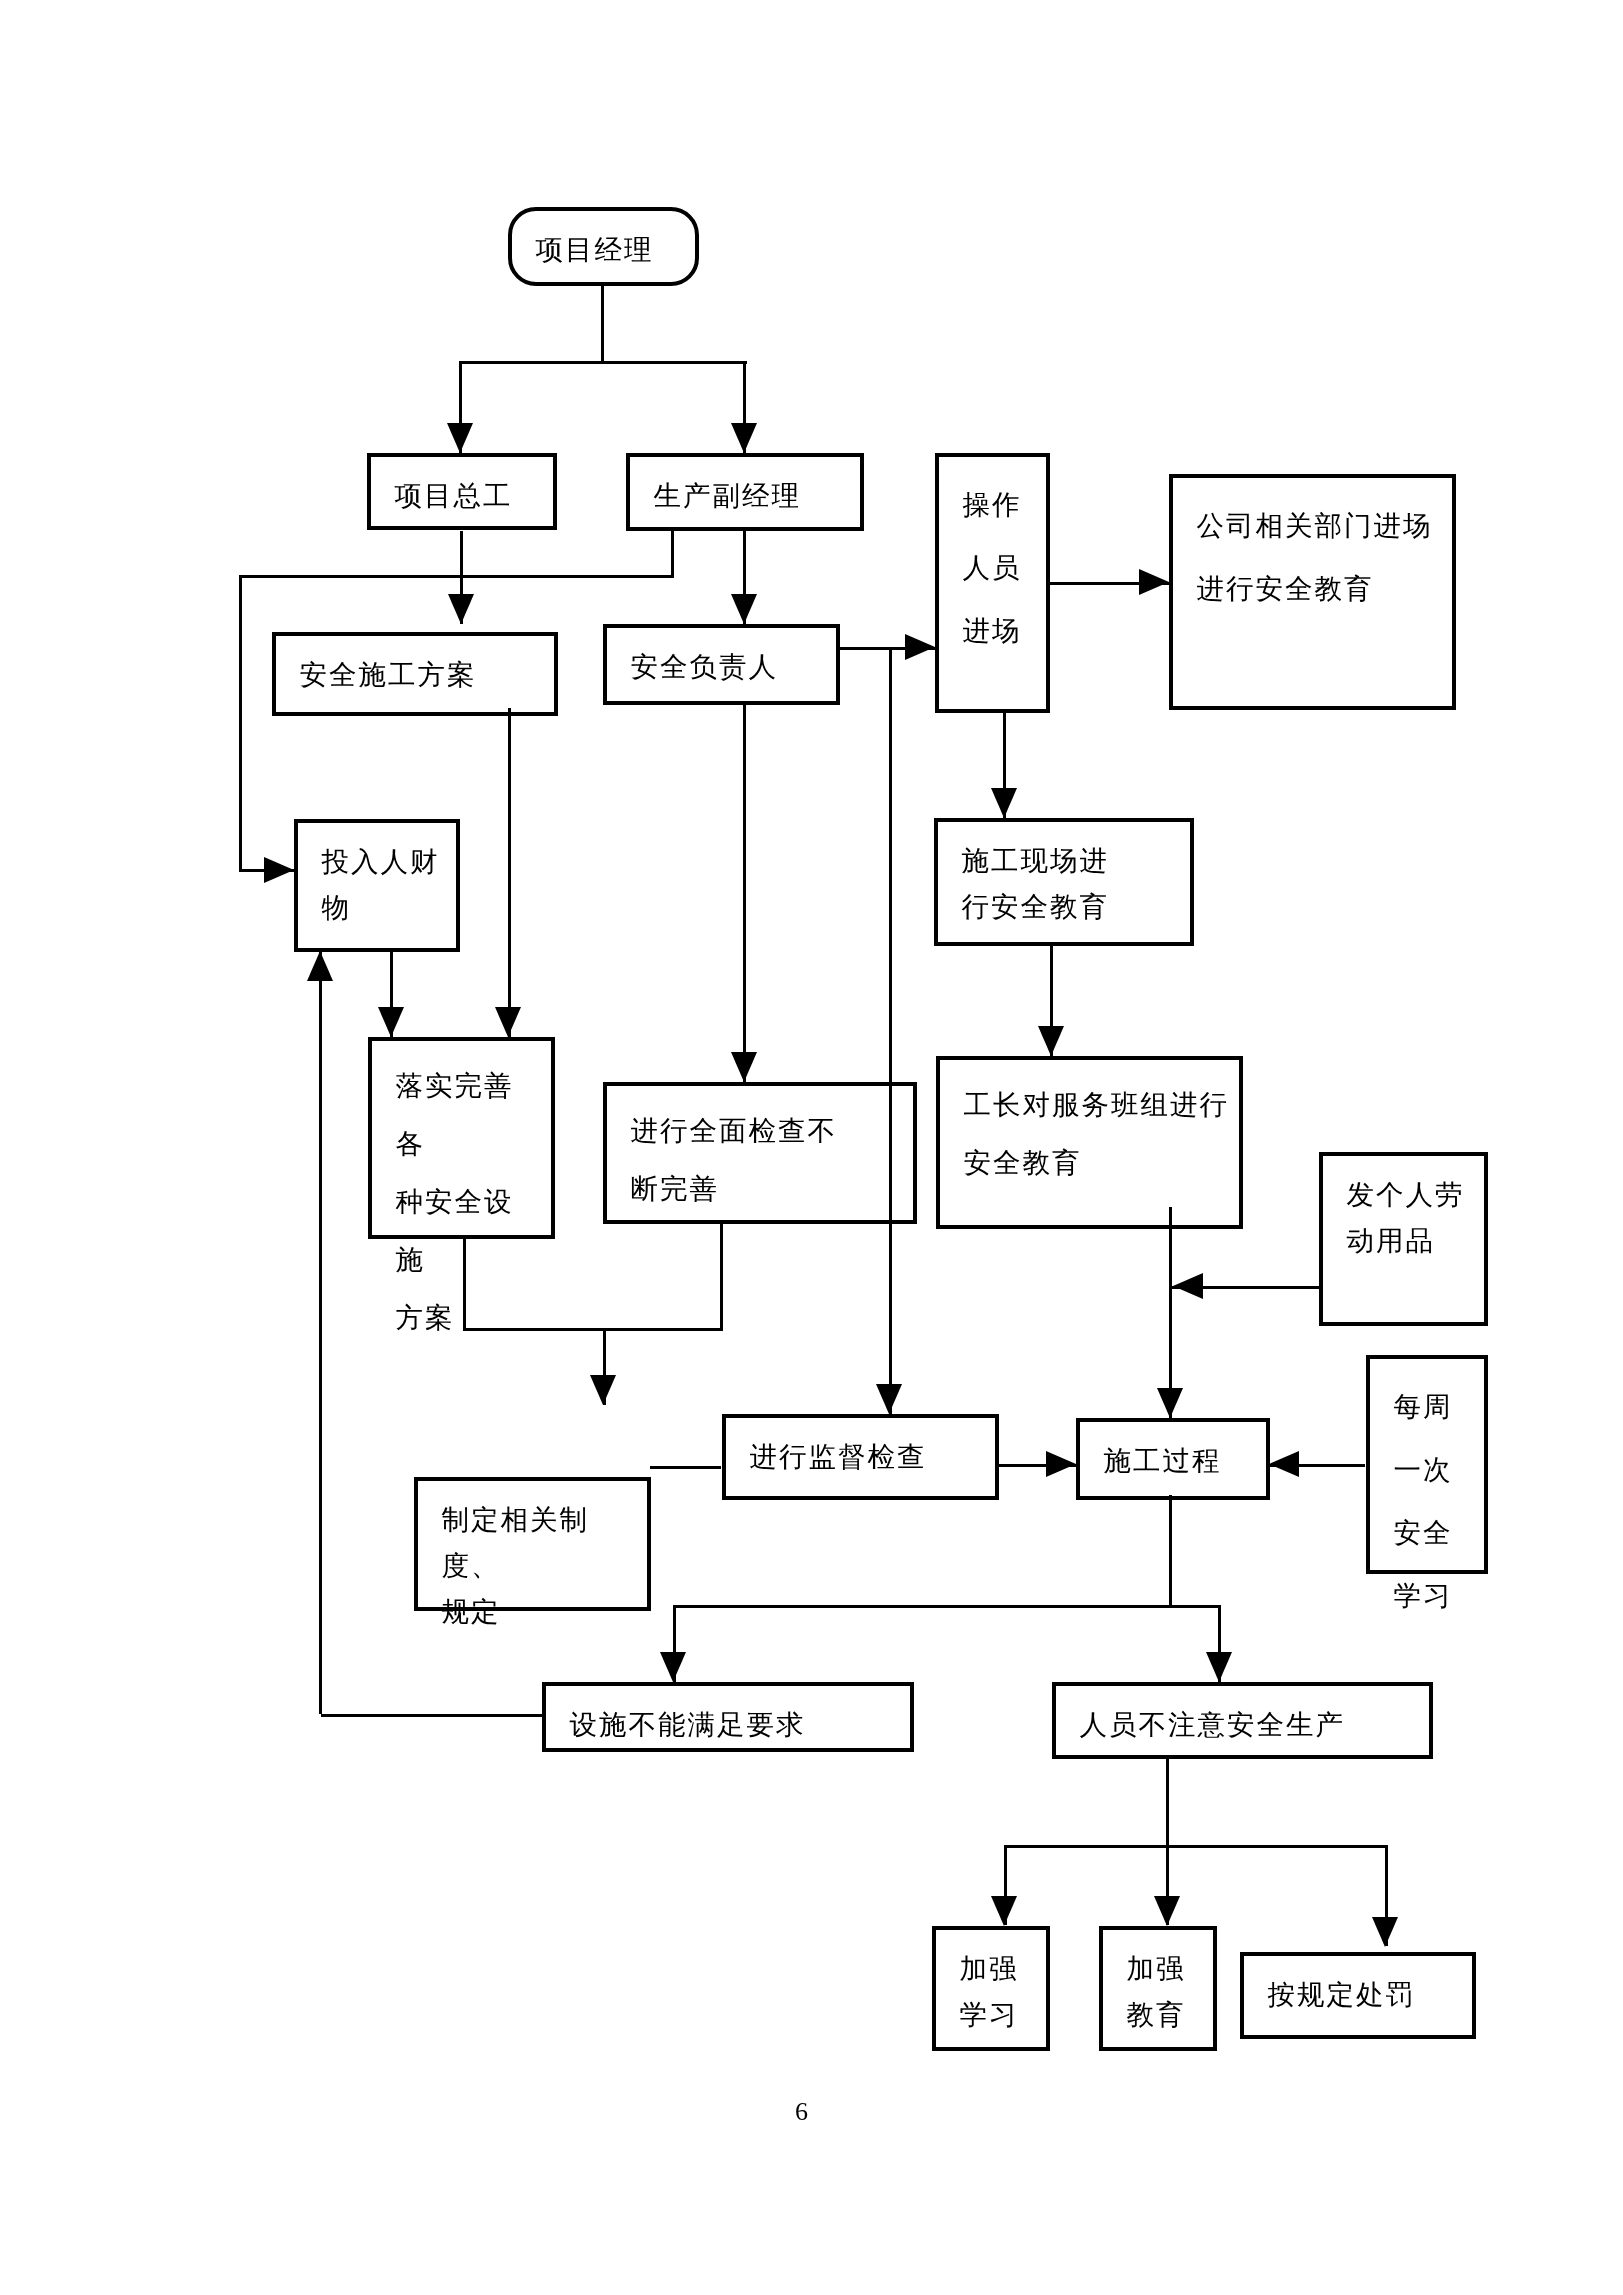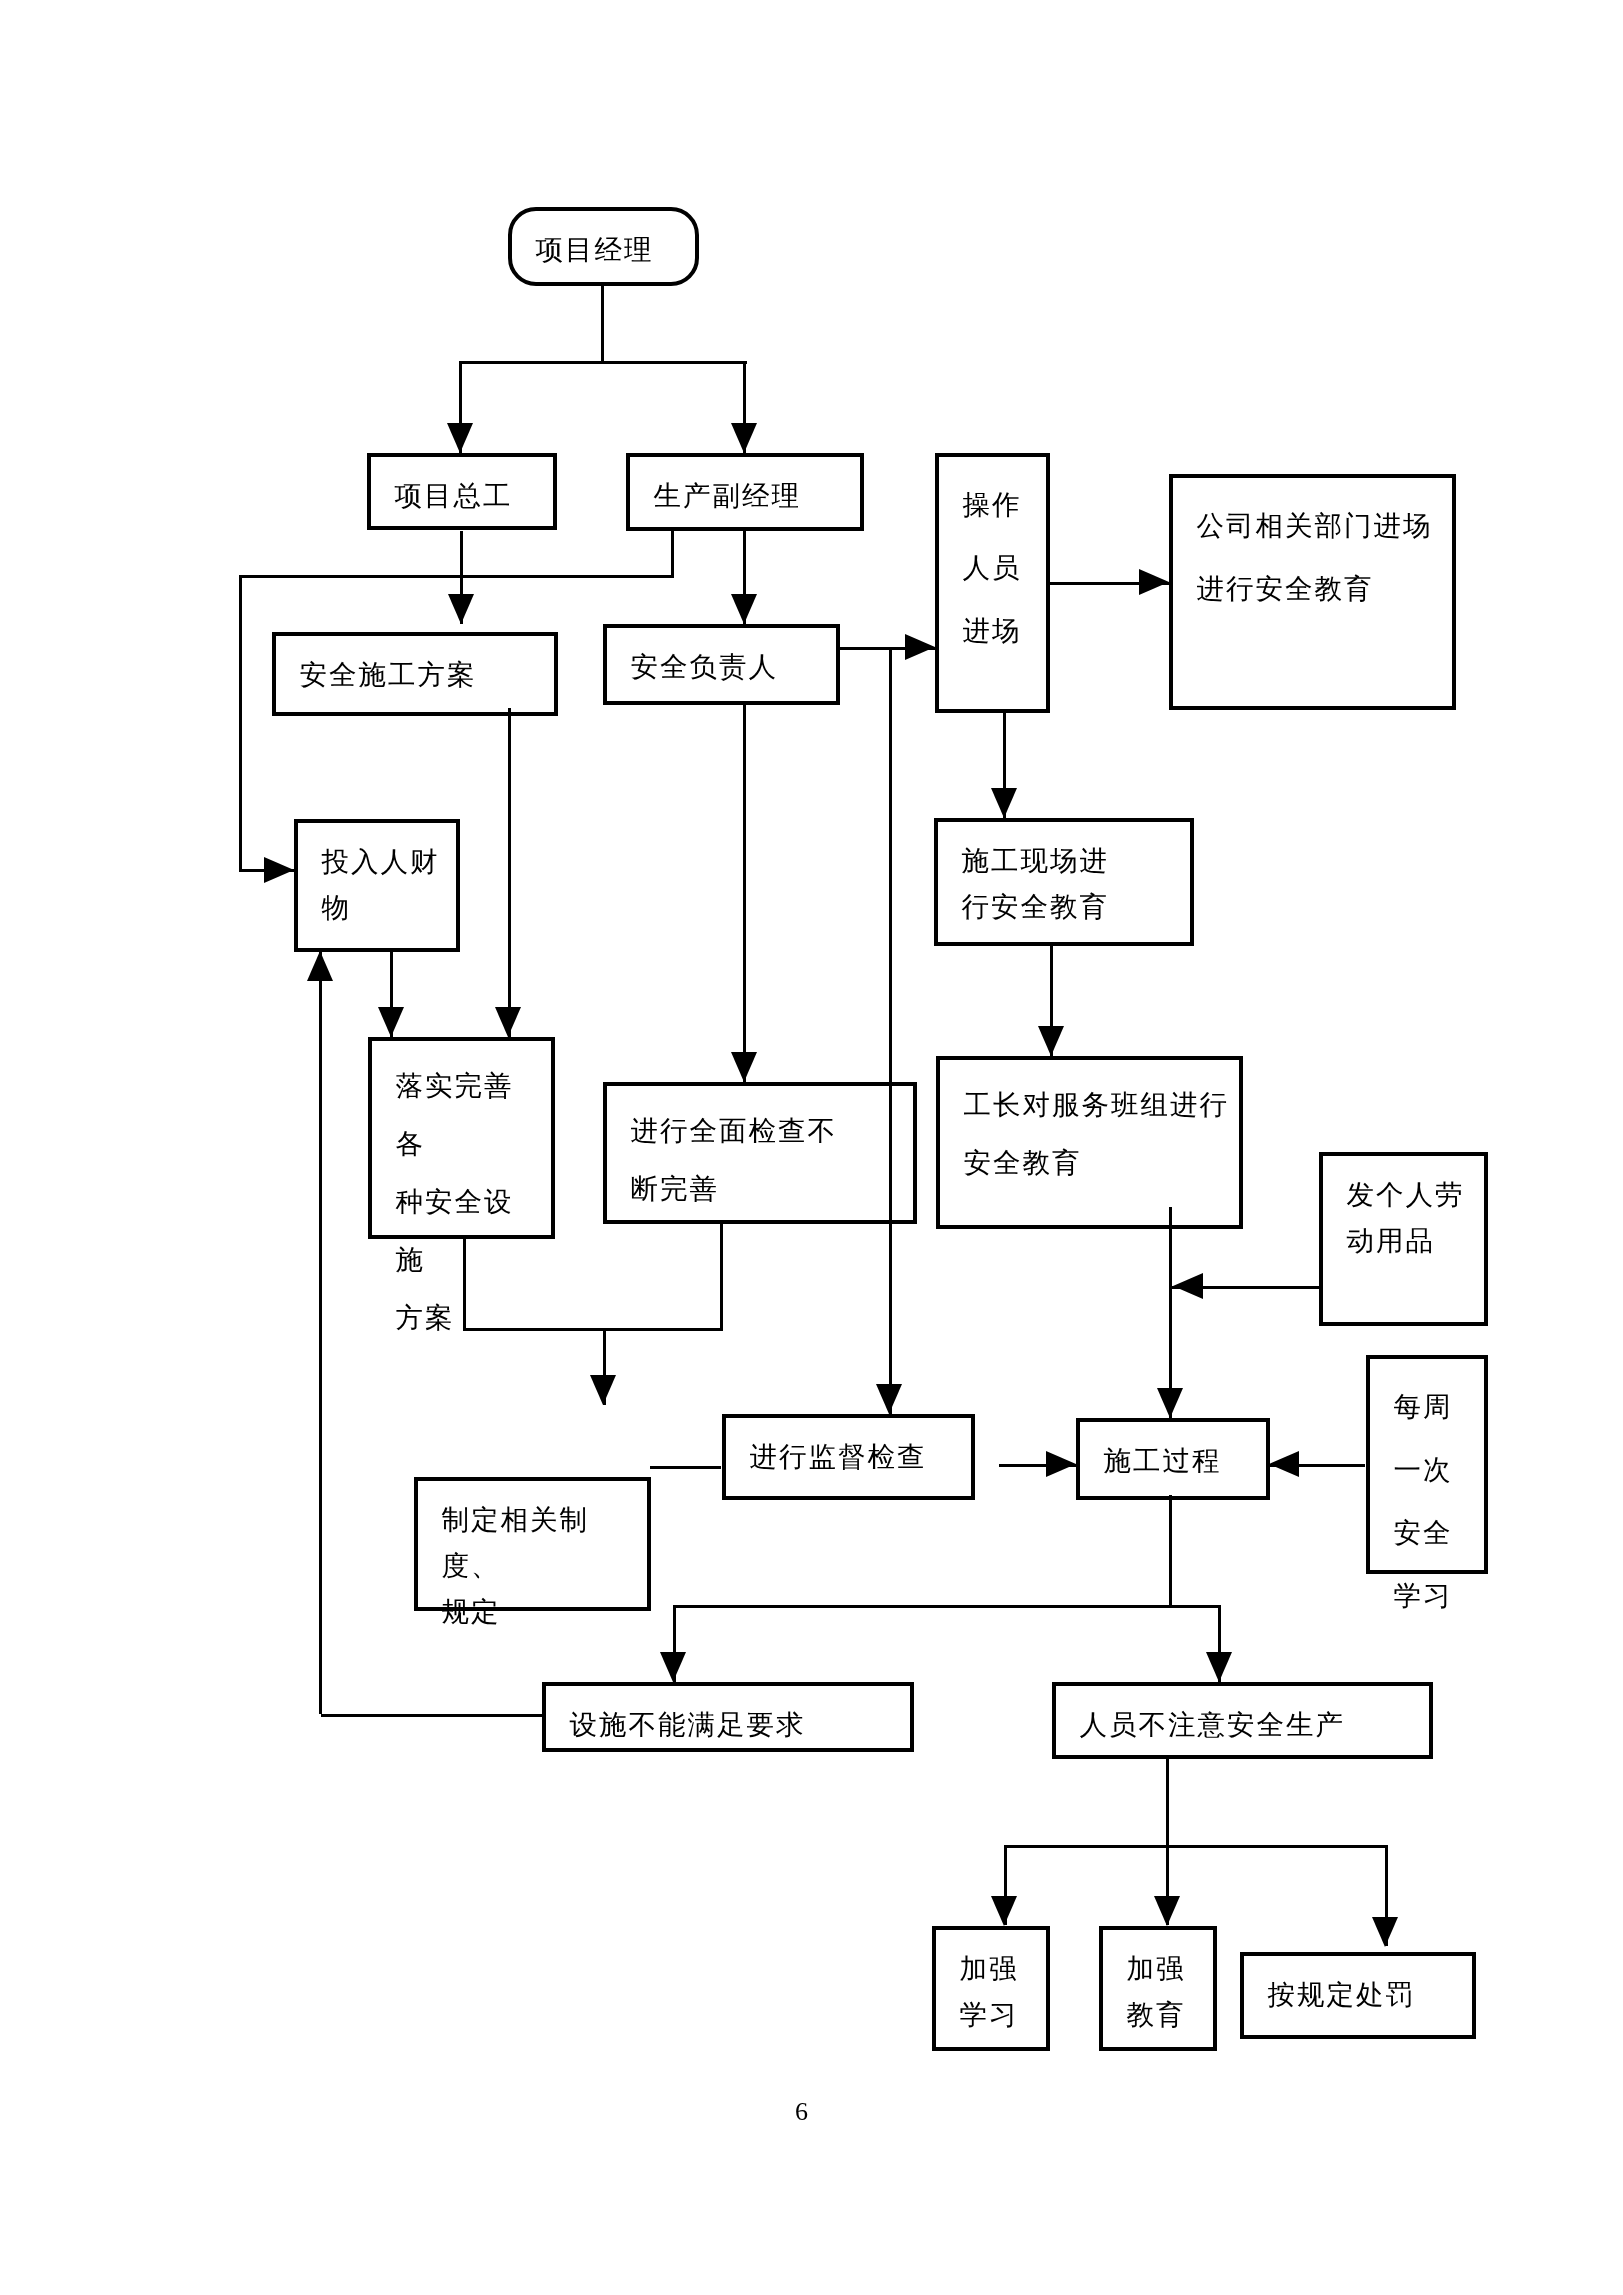--- a/index.html
+++ b/index.html
@@ -58,21 +58,21 @@
 种安全设施
 方案</div>
       <div class="node lh-md" style="left: 603px; top: 1082px; width: 314px; height: 142px;">进行全面检查不
 断完善</div>
       <div class="node lh-md" style="left: 936px; top: 1056px; width: 307px; height: 173px;">工长对服务班组进行
 安全教育</div>
       <div class="node" style="left: 1319px; top: 1152px; width: 169px; height: 174px;">发个人劳
 动用品</div>
       <div class="node" style="left: 414px; top: 1477px; width: 237px; height: 134px;">制定相关制度、
 规定</div>
-      <div class="node" style="left: 722px; top: 1414px; width: 253px; height: 86px;">进行监督检查</div>
+      <div class="node" style="left: 722px; top: 1414px; width: 277px; height: 86px;">进行监督检查</div>
       <div class="node" style="left: 1076px; top: 1418px; width: 194px; height: 82px;">施工过程</div>
       <div class="node lh-lg" style="left: 1366px; top: 1355px; width: 122px; height: 219px;">每周
 一次
 安全
 学习</div>
       <div class="node" style="left: 542px; top: 1682px; width: 372px; height: 70px;">设施不能满足要求</div>
       <div class="node" style="left: 1052px; top: 1682px; width: 381px; height: 77px;">人员不注意安全生产</div>
       <div class="node" style="left: 932px; top: 1926px; width: 118px; height: 125px;">加强
 学习</div>
       <div class="node" style="left: 1099px; top: 1926px; width: 118px; height: 125px;">加强

